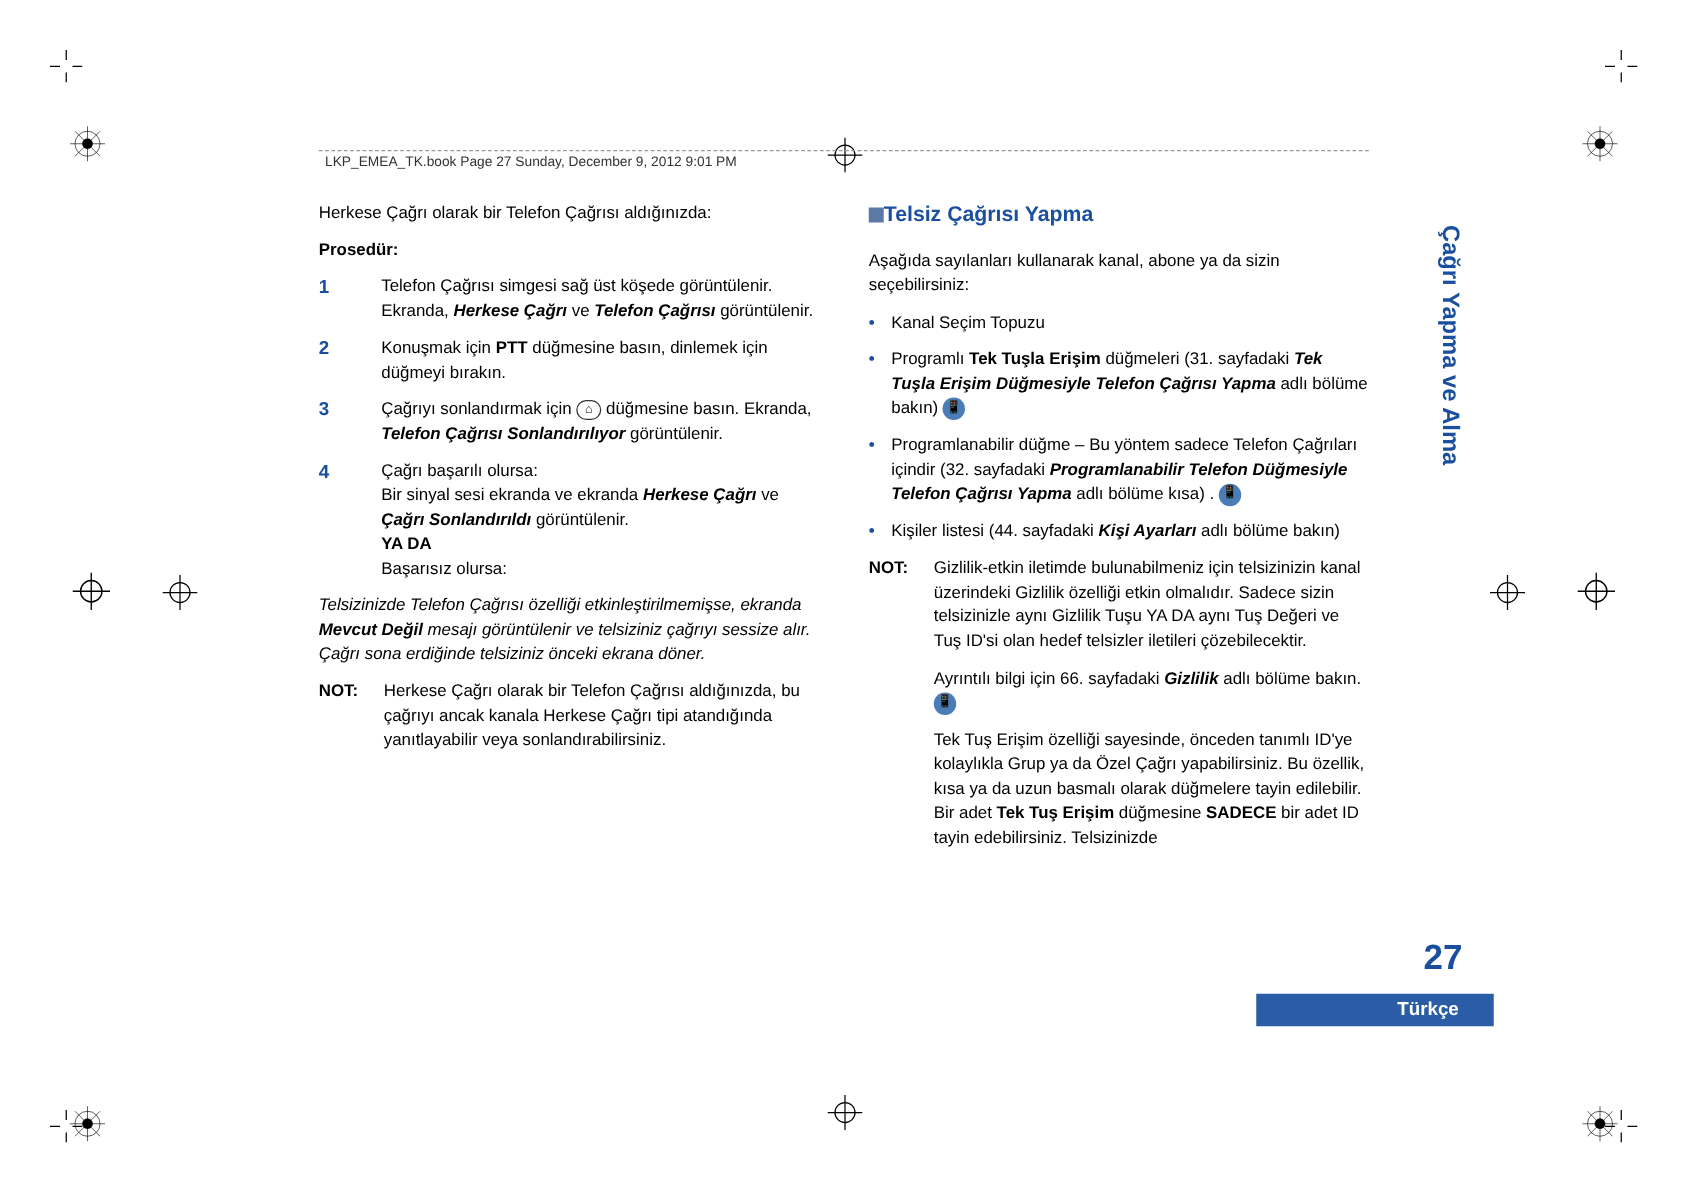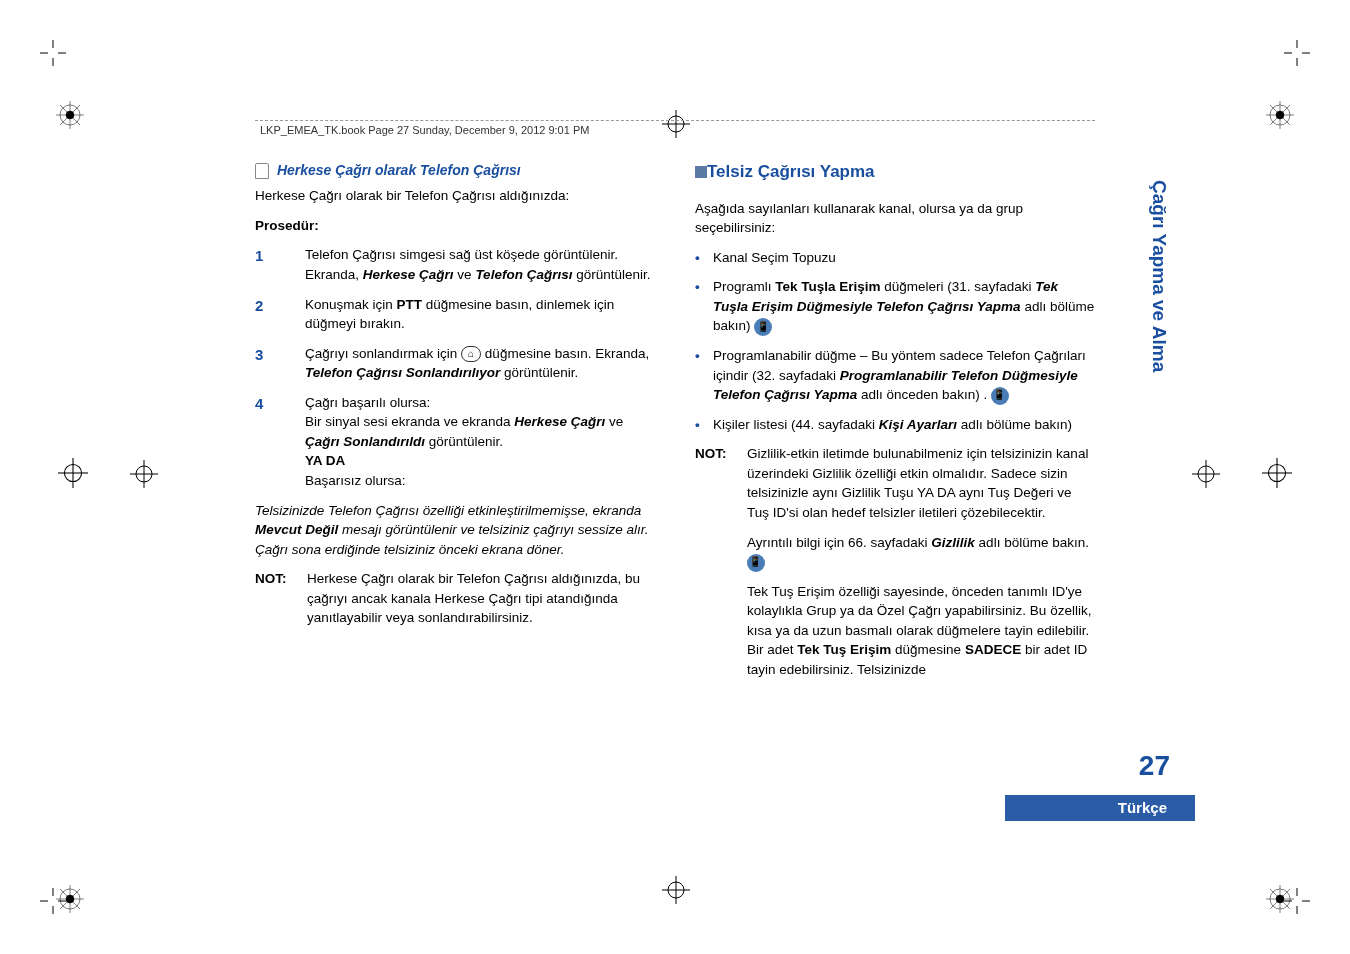--- a/index.html
+++ b/index.html
@@ -266,24 +266,20 @@
       <line x1="0" y1="14" x2="28" y2="14" stroke="#000"></line>
     </svg></div>
 
 <div class="page-wrap">
   <div class="header-line"></div>
   <div class="header-text">LKP_EMEA_TK.book  Page 27  Sunday, December 9, 2012  9:01 PM</div>
 
   <div class="content">
 
     <div class="col">
-      <div class="h-title">
-        <span class="book-icon"></span>
-        <span>Herkese Çağrı olarak Telefon Çağrısı</span>
-      </div>
       <p class="para">Herkese Çağrı olarak bir Telefon Çağrısı aldığınızda:</p>
       <p class="para bold">Prosedür:</p>
 
       <ol class="steps">
         <li>
           <span class="num">1</span>
           <span class="txt">
             <span>Telefon Çağrısı simgesi sağ üst köşede görüntülenir. Ekranda, </span><span class="bolditalic">Herkese Çağrı</span><span> ve </span><span class="bolditalic">Telefon Çağrısı</span><span> görüntülenir.</span>
           </span>
         </li>
@@ -318,37 +314,37 @@
         <div class="note-label">NOT:</div>
         <div class="note-txt">Herkese Çağrı olarak bir Telefon Çağrısı aldığınızda, bu çağrıyı ancak kanala Herkese Çağrı tipi atandığında yanıtlayabilir veya sonlandırabilirsiniz.</div>
       </div>
     </div>
 
     <div class="col">
       <div class="h-section">
         <span class="section-marker"></span>
         <span>Telsiz Çağrısı Yapma</span>
       </div>
-      <p class="para">Aşağıda sayılanları kullanarak kanal, olursa ya da grup seçebilirsiniz:</p>
+      <p class="para">Aşağıda sayılanları kullanarak kanal, abone ya da sizin seçebilirsiniz:</p>
 
       <ul class="bullets">
         <li>
             <span class="dot">•</span>
             <span class="txt">Kanal Seçim Topuzu</span>
           </li>
         <li>
             <span class="dot">•</span>
           <span class="txt">
             <span>Programlı </span><span class="bold">Tek Tuşla Erişim</span><span> düğmeleri  (31. sayfadaki </span><span class="bolditalic">Tek Tuşla Erişim Düğmesiyle Telefon Çağrısı Yapma</span><span> adlı bölüme bakın) </span><span class="circ-icon">📱</span>
           </span>
         </li>
         <li>
             <span class="dot">•</span>
           <span class="txt">
-            <span>Programlanabilir düğme – Bu yöntem sadece Telefon Çağrıları içindir (32. sayfadaki </span><span class="bolditalic">Programlanabilir Telefon Düğmesiyle Telefon Çağrısı Yapma</span><span> adlı önceden bakın) . </span><span class="circ-icon">📱</span>
+            <span>Programlanabilir düğme – Bu yöntem sadece Telefon Çağrıları içindir (32. sayfadaki </span><span class="bolditalic">Programlanabilir Telefon Düğmesiyle Telefon Çağrısı Yapma</span><span> adlı bölüme kısa) . </span><span class="circ-icon">📱</span>
           </span>
         </li>
         <li>
             <span class="dot">•</span>
           <span class="txt">
             <span>Kişiler listesi (44. sayfadaki </span><span class="bolditalic">Kişi Ayarları</span><span> adlı bölüme bakın)</span>
           </span>
         </li>
       </ul>
 

